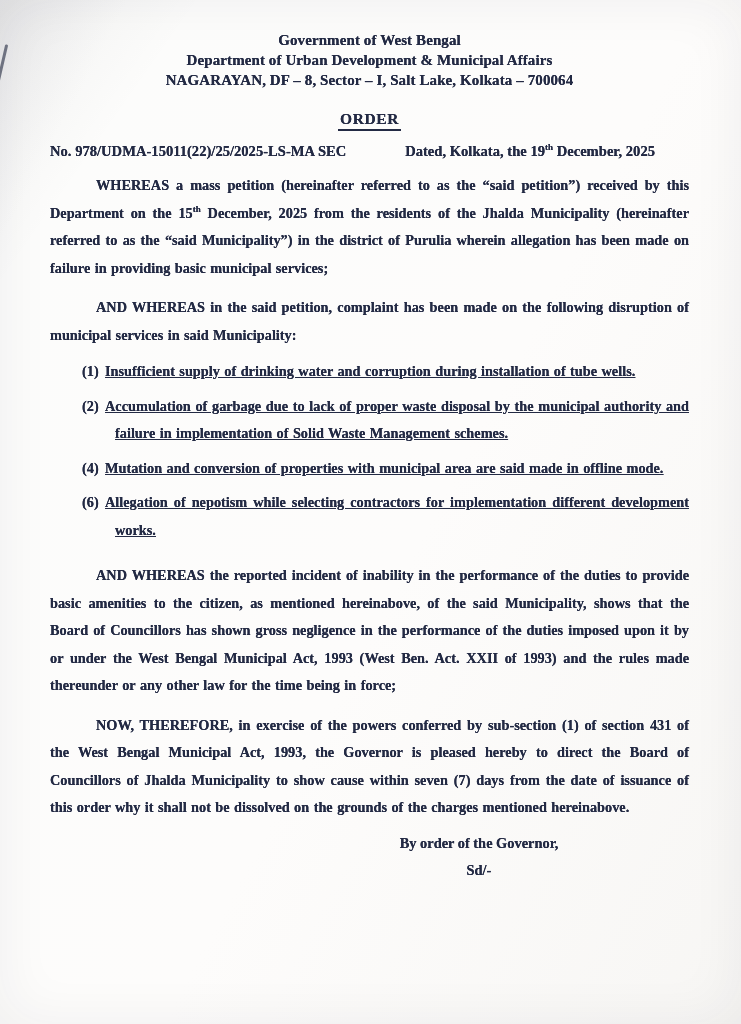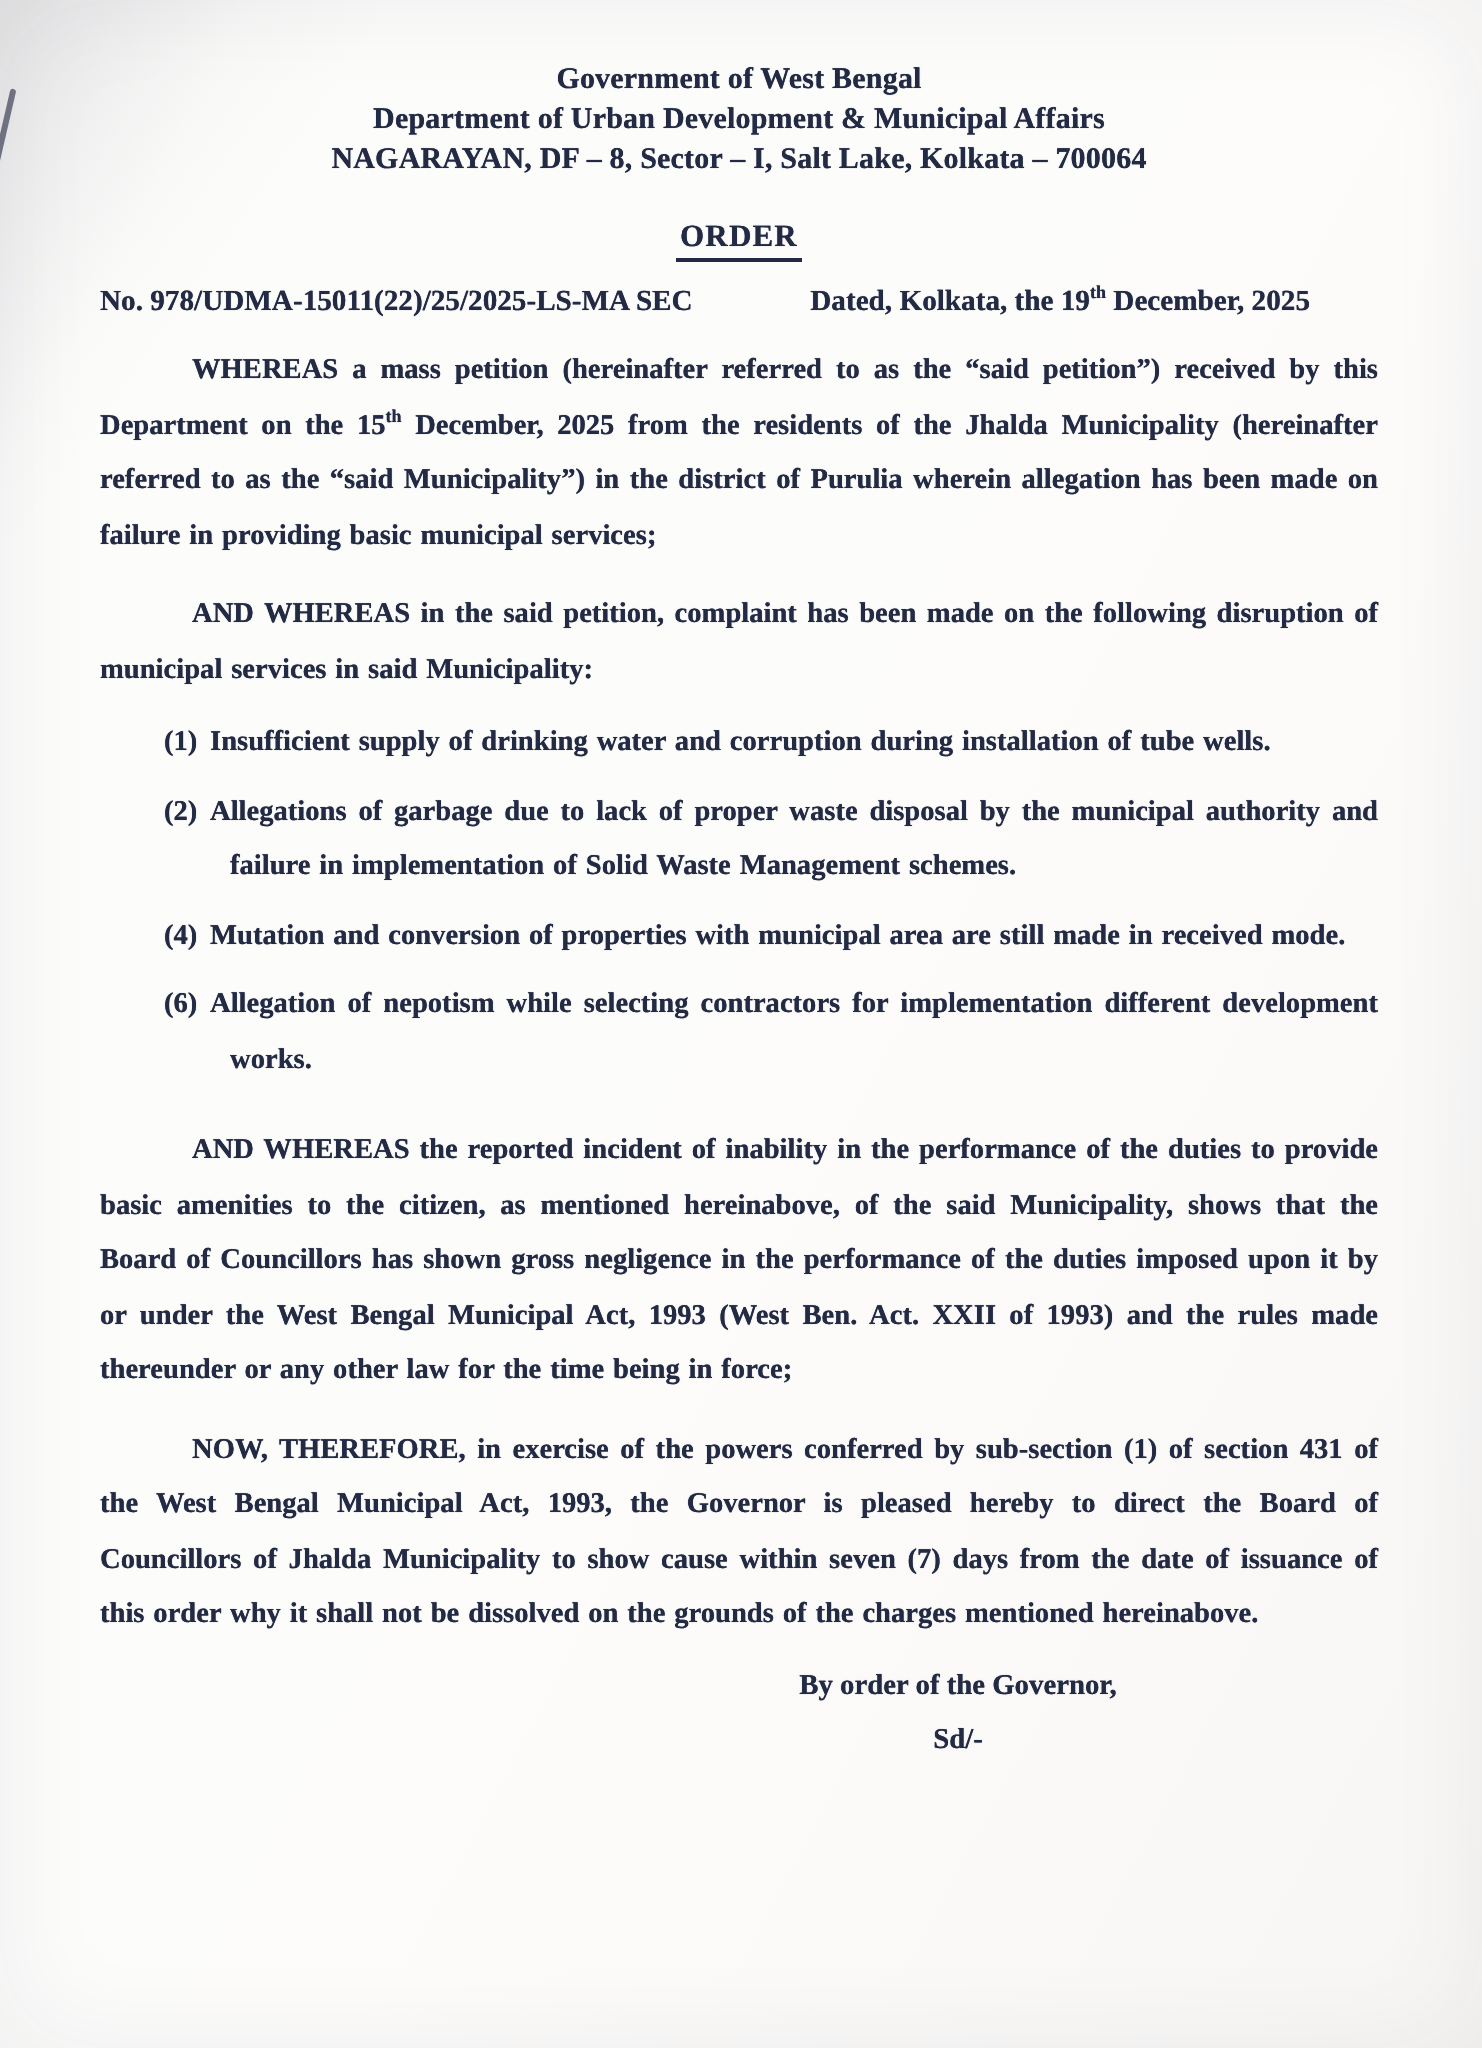--- a/index.html
+++ b/index.html
@@ -59,20 +59,21 @@
   .complaints { margin-top: 9px; padding-left: 32px; }
   .complaint {
     position: relative;
     font-size: 14.3px;
     line-height: 27.5px;
     text-align: justify;
     word-spacing: 0.06em;
     padding-left: 33px;
     text-indent: -33px;
     margin-top: 7px;
+    text-decoration: underline;
   }
   .complaint .num { display: inline-block; width: 23px; text-indent: 0; }
   .signature {
     margin-top: 9px;
     margin-left: auto;
     margin-right: 40px;
     width: 340px;
     text-align: center;
     font-size: 14.4px;
     line-height: 25px;
@@ -100,22 +101,22 @@
     <span>No. 978/UDMA-15011(22)/25/2025-LS-MA SEC</span>
     <span class="date"><span>Dated, Kolkata, the 19</span><sup>th</sup><span> December, 2025</span></span>
   </div>
 
   <p class="para"><span>WHEREAS a mass petition (hereinafter referred to as the “said petition”) received by this Department on the 15</span><sup>th</sup><span> December, 2025 from the residents of the Jhalda Municipality (hereinafter referred to as the “said Municipality”) in the district of Purulia wherein allegation has been made on failure in providing basic municipal services;</span></p>
 
   <p class="para">AND WHEREAS in the said petition, complaint has been made on the following disruption of municipal services in said Municipality:</p>
 
   <div class="complaints">
     <div class="complaint"><span class="num">(1)</span><span>Insufficient supply of drinking water and corruption during installation of tube wells.</span></div>
-    <div class="complaint"><span class="num">(2)</span><span>Allegations of garbage due to lack of proper waste disposal by the municipal authority and failure in implementation of Solid Waste Management schemes.</span></div>
-    <div class="complaint"><span class="num">(4)</span><span>Mutation and conversion of properties with municipal area are still made in received mode.</span></div>
+    <div class="complaint"><span class="num">(2)</span><span>Accumulation of garbage due to lack of proper waste disposal by the municipal authority and failure in implementation of Solid Waste Management schemes.</span></div>
+    <div class="complaint"><span class="num">(4)</span><span>Mutation and conversion of properties with municipal area are said made in offline mode.</span></div>
     <div class="complaint"><span class="num">(6)</span><span>Allegation of nepotism while selecting contractors for implementation different development works.</span></div>
   </div>
 
   <p class="para gap-top">AND WHEREAS the reported incident of inability in the performance of the duties to provide basic amenities to the citizen, as mentioned hereinabove, of the said Municipality, shows that the Board of Councillors has shown gross negligence in the performance of the duties imposed upon it by or under the West Bengal Municipal Act, 1993 (West Ben. Act. XXII of 1993) and the rules made thereunder or any other law for the time being in force;</p>
 
   <p class="para">NOW, THEREFORE, in exercise of the powers conferred by sub-section (1) of section 431 of the West Bengal Municipal Act, 1993, the Governor is pleased hereby to direct the Board of Councillors of Jhalda Municipality to show cause within seven (7) days from the date of issuance of this order why it shall not be dissolved on the grounds of the charges mentioned hereinabove.</p>
 
   <div class="signature">
     <div>By order of the Governor,</div>
     <div class="sd">Sd/-</div>

